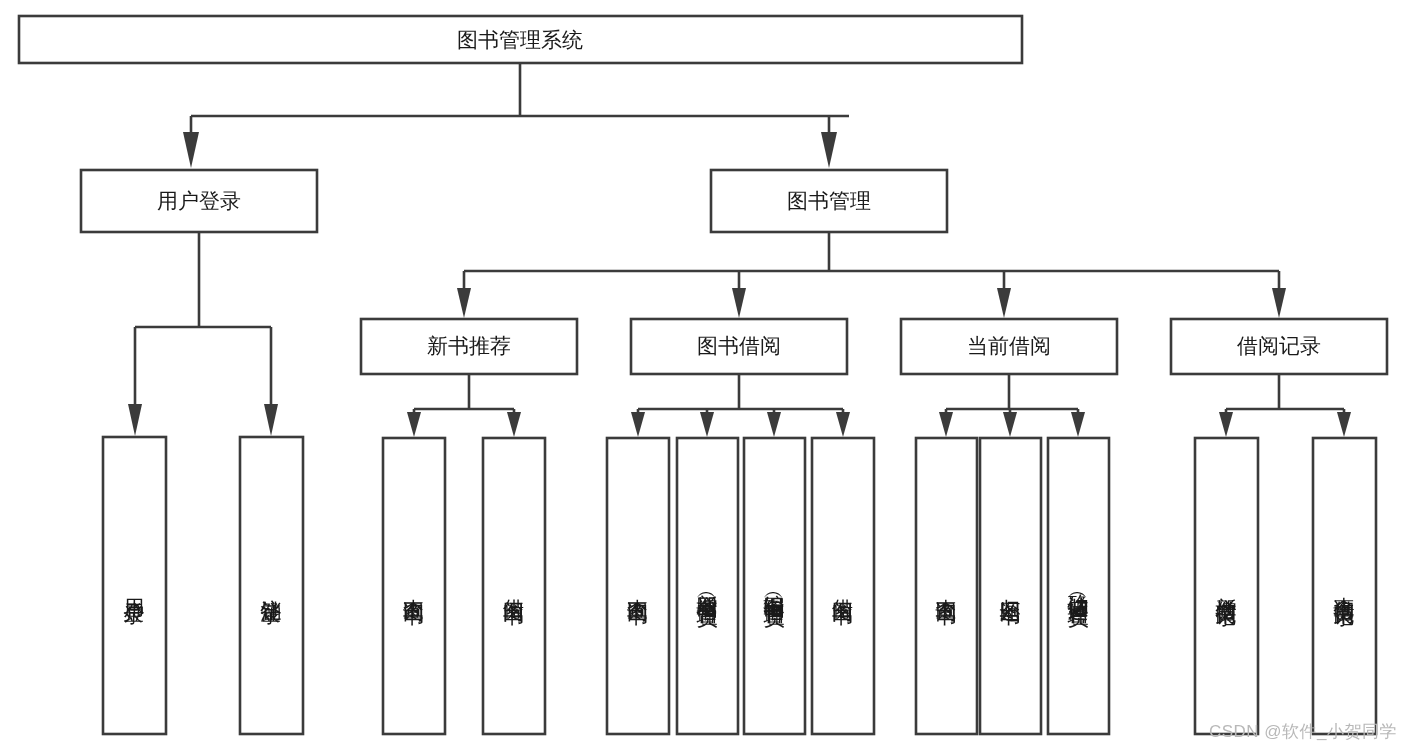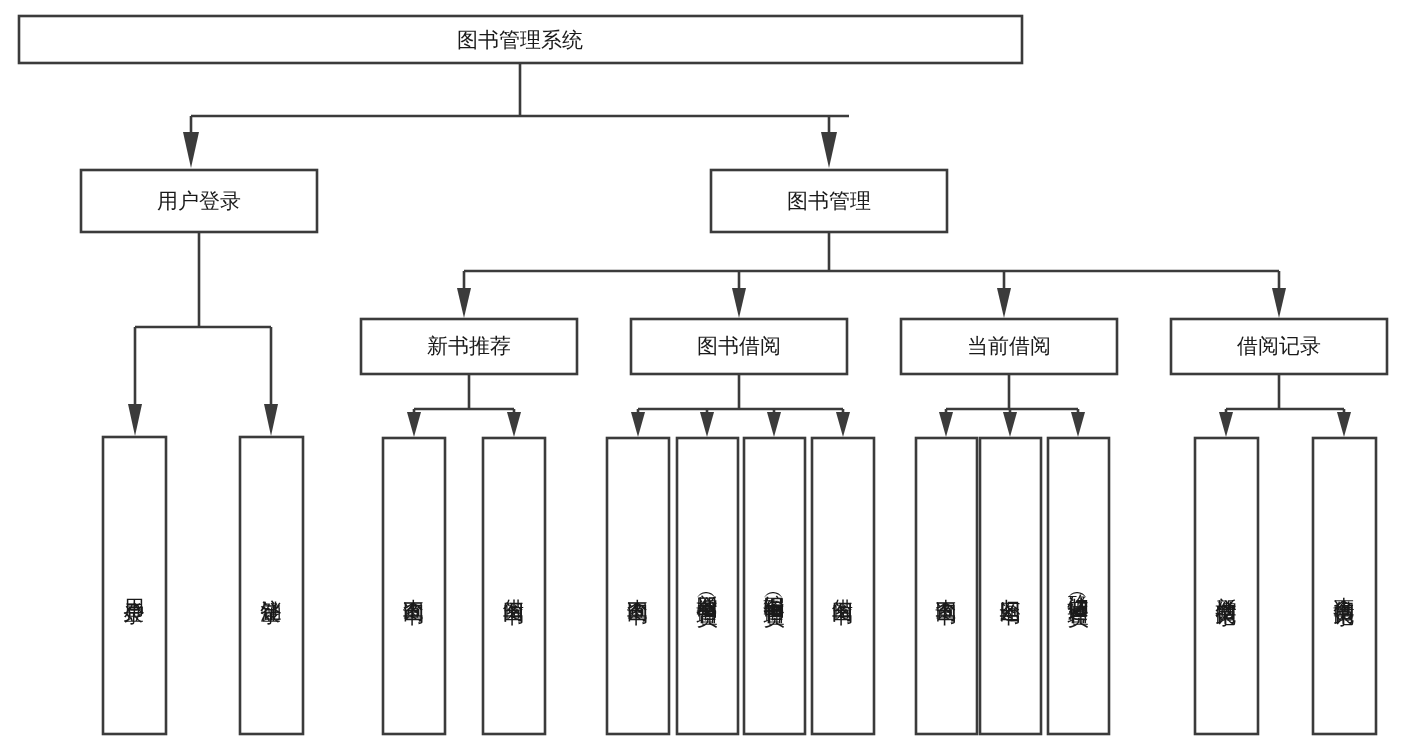--- a/index.html
+++ b/index.html
@@ -302,13 +302,14 @@
       <rect class="leaf-box" x="1313" y="438" width="63" height="296"></rect>
       <foreignObject x="1314" y="439" width="61" height="294">
         <div xmlns="http://www.w3.org/1999/xhtml" class="leaf-fo-inner">
           <div class="leaf-label-wrap">查询借阅记录</div>
         </div>
       </foreignObject>
     </g>
 
   </svg>
 
+  <div class="watermark">CSDN @软件_小贺同学</div>
 </div>
 
 </body></html>

